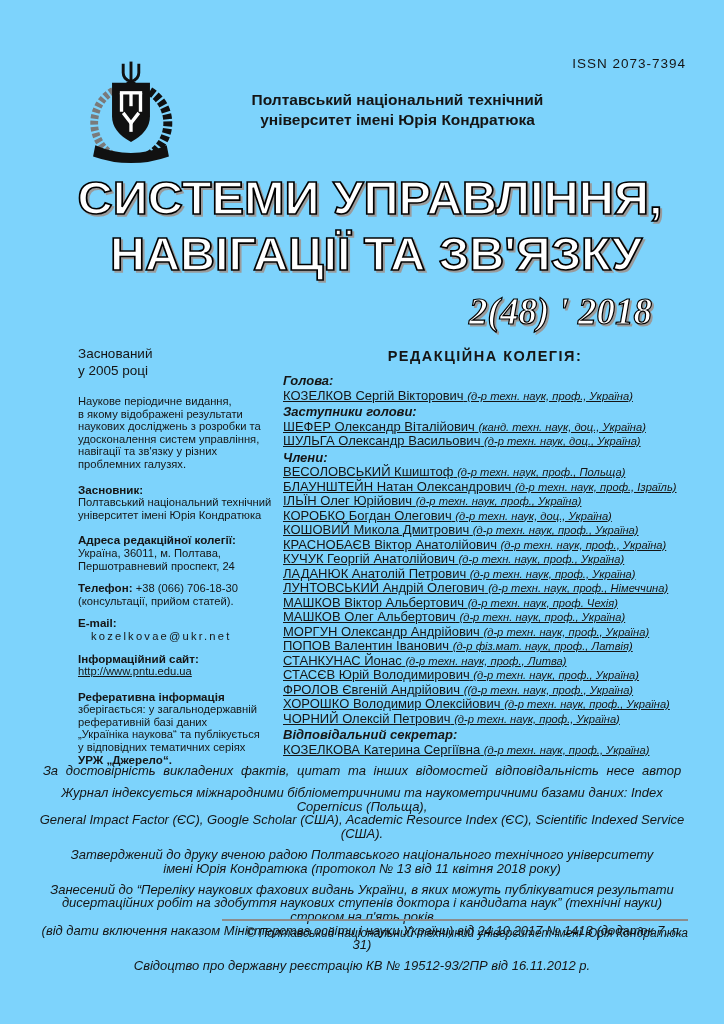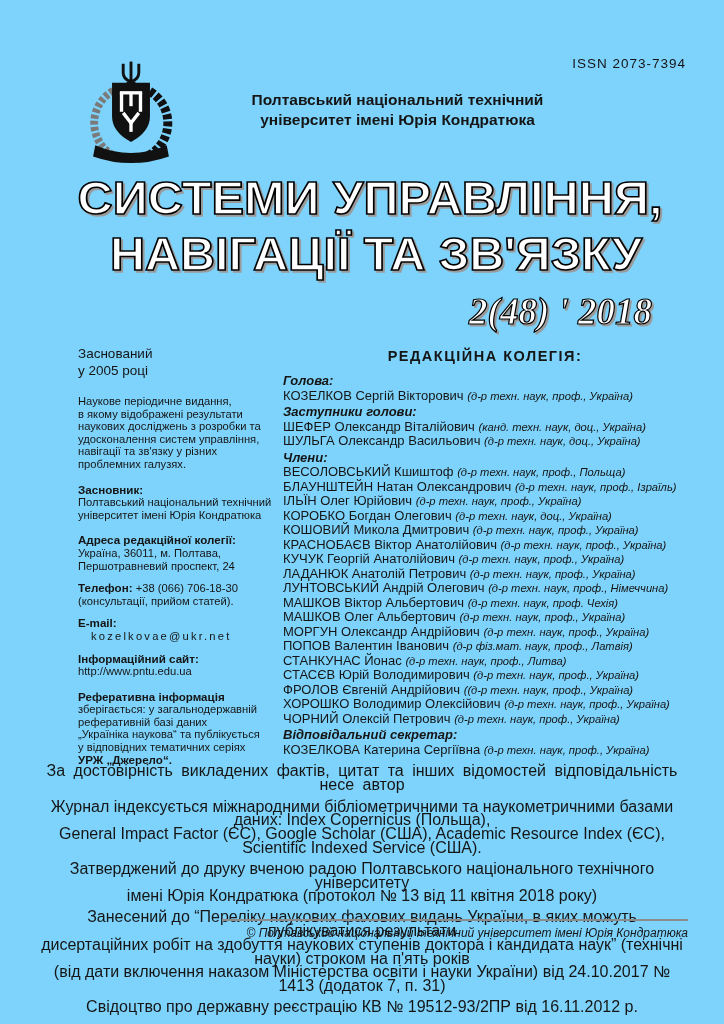--- a/index.html
+++ b/index.html
@@ -21,33 +21,33 @@
             stroke:#000000; stroke-width:1.6px; }
   .t-issue { font-family:"Liberation Serif", serif; font-style:italic; font-weight:bold;
              fill:#ffffff; stroke:#000000; stroke-width:1.2px; }
 
   .left-col { position:absolute; left:78px; top:346px; width:214px; font-size:11.2px; line-height:12.6px; }
   .founded { font-size:13.5px; line-height:16.5px; margin-bottom:16px; }
   .desc { margin-bottom:13px; }
   .lc-label { font-weight:bold; font-size:11.6px; }
   .lc-sect { margin-bottom:10px; }
   .lc-sect-lg { margin-bottom:13px; }
-  .site-link { }
+  .site-link { text-decoration:underline; }
   .spread { letter-spacing:2.2px;padding-left:13px; }
   .abstract-bold { font-weight:bold; font-size:11.6px; }
 
   .right-col { position:absolute; left:283px; top:348px; width:404px; }
   .board-heading { text-align:center; font-weight:bold; font-size:14.5px; letter-spacing:1.5px;
                    margin-bottom:8px; }
   .role { font-weight:bold; font-style:italic; font-size:13px; line-height:14.5px; padding-top:2px; }
-  .entry { font-size:13px; line-height:14.5px; }
+  .entry { font-size:13px; line-height:14.5px;text-decoration:underline; }
   .entry .nt { font-style:italic; font-size:11.2px; }
 
   .footer { position:absolute; left:34px; top:764px; width:656px; text-align:center;
-            font-size:16px; line-height:13.8px; }
+            font-style:italic; font-size:13px; line-height:13.8px; }
   .footer .fp { margin:0 0 7px 0; }
   .disclaimer { word-spacing:4px; margin-bottom:8px !important; }
 
   .copyright { position:absolute; right:36px; top:919px; width:466px; text-align:right; }
   .copyright .rule { height:2px; background:#8c8c8c; }
   .copyright .ctext { margin-top:5px; font-style:italic; font-size:12px; }
 </style>
 </head>
 <body>
 

